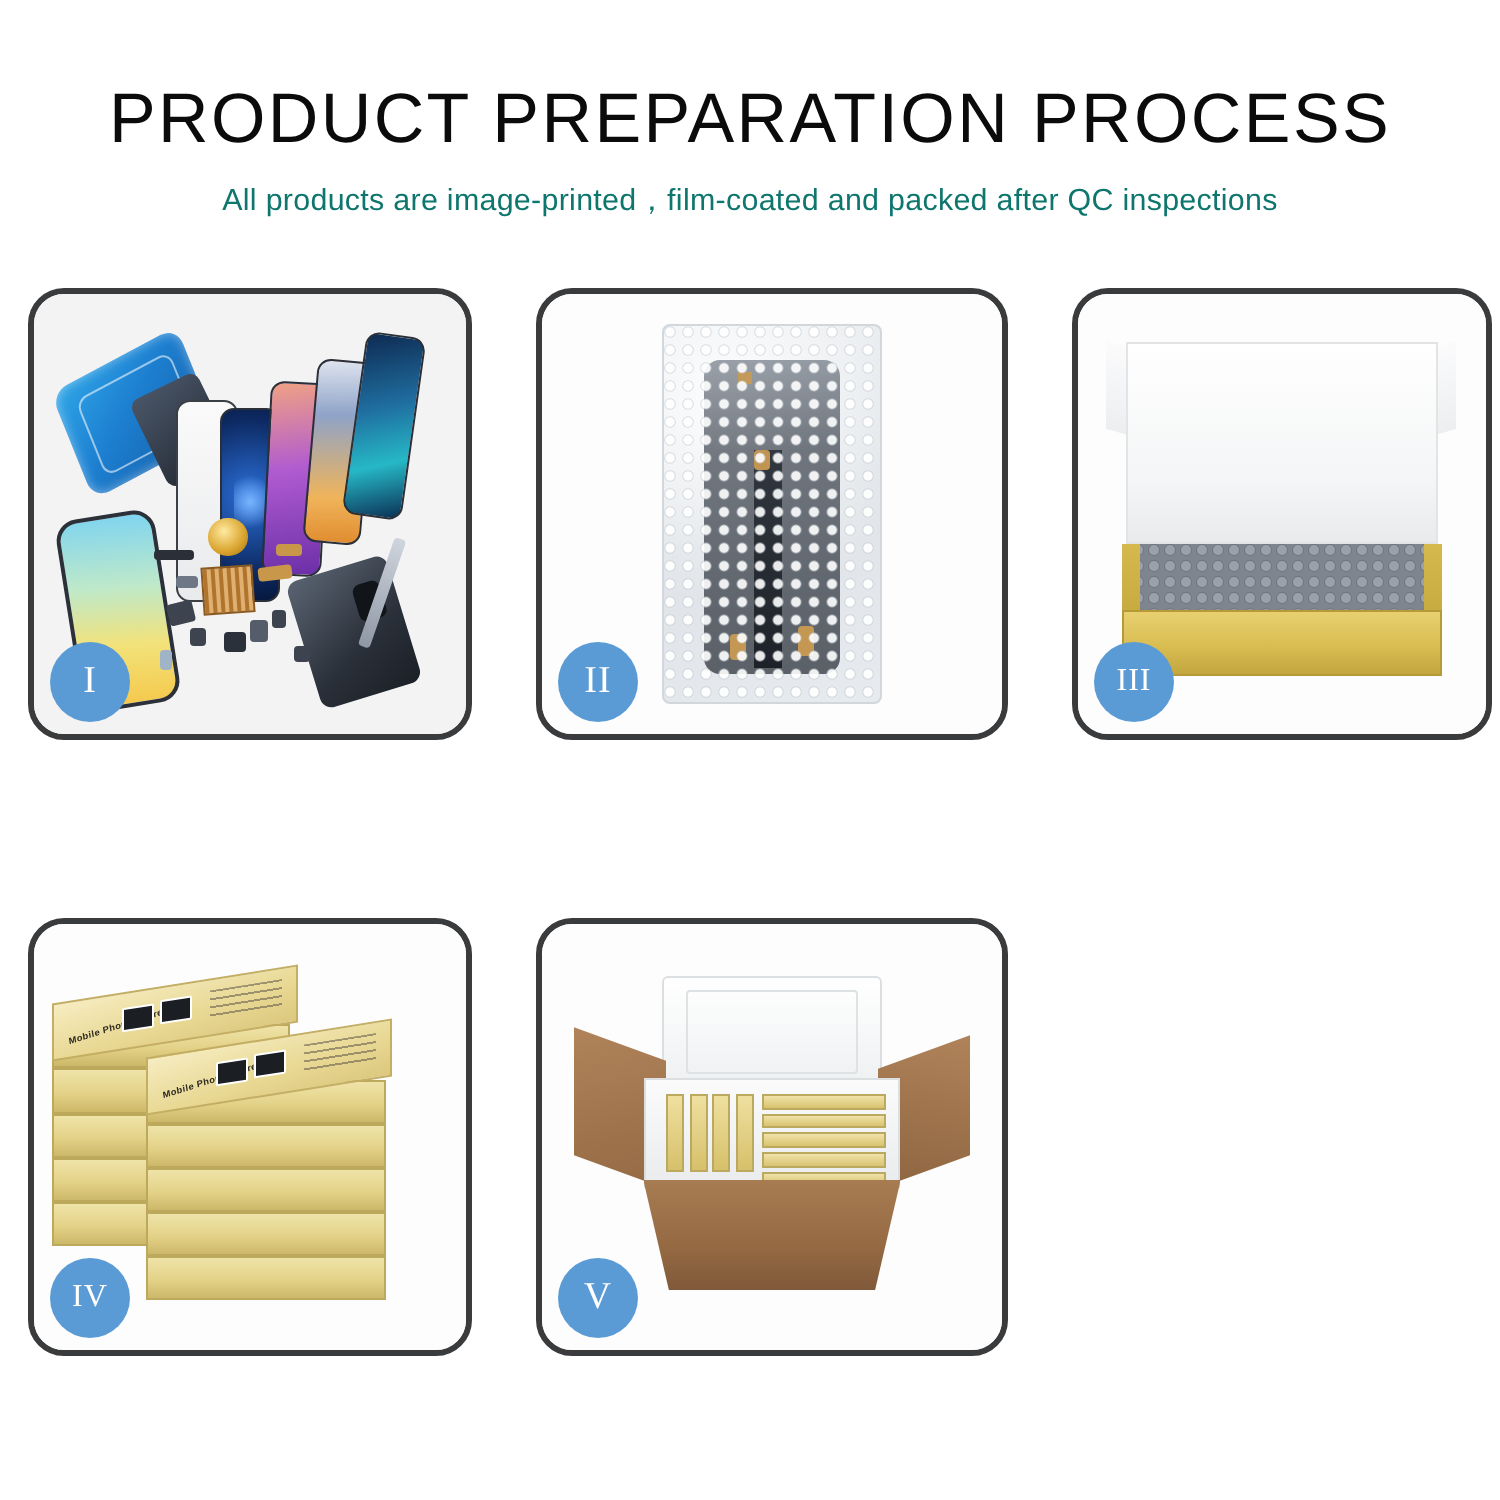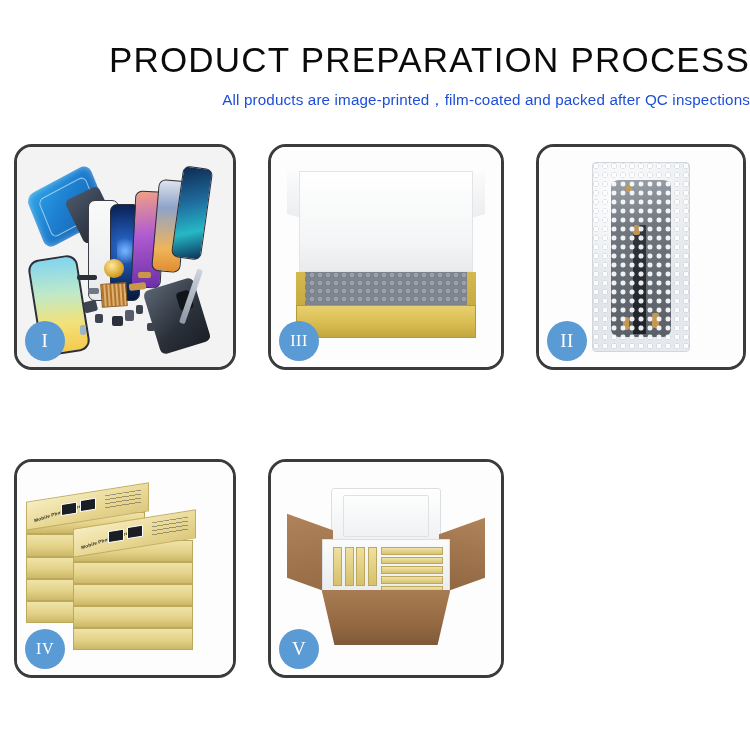--- a/index.html
+++ b/index.html
@@ -9,36 +9,36 @@
     font-family: "Liberation Sans", "DejaVu Sans", sans-serif;
     overflow: hidden;
   }
   #page {
     position: relative;
     width: 750px; height: 750px;
     background: #ffffff;
   }
 
   
-  .header { position: absolute; top: 0; left: 0; width: 750px; text-align: right; }
+  .header { position: absolute; top: 0; left: 0; width: 750px; text-align: center; }
   .title {
     margin-top: 42px;
     font-size: 35px;
     font-weight: 400;
     letter-spacing: 1.2px;
     color: #0b0b0b;
     line-height: 1.0;
     white-space: nowrap;
   }
   .subtitle {
     margin-top: 13px;
     font-size: 15.2px;
     font-weight: 400;
     letter-spacing: 0.15px;
-    color: #1d4ed8;
+    color: #0f766e;
     white-space: nowrap;
   }
 
   
   .grid {
     position: absolute;
     left: 14px; top: 144px;
     width: 726px; height: 534px;
     display: grid;
     grid-template-columns: 222px 236px 210px;
@@ -387,46 +387,46 @@
         <div class="sp s7"></div>
         <div class="sp s8"></div>
         <div class="sp s9"></div>
         <div class="sp s10"></div>
         <div class="sp s11"></div>
         <div class="tool"></div>
       </div>
       <div class="badge">I</div>
     </div>
 
-    <div class="panel p3">
-      <div class="stage">
-        <div class="lid-flapL"></div>
-        <div class="lid-flapR"></div>
-        <div class="lid"></div>
-        <div class="foam"></div>
-        <div class="box-sideL"></div>
-        <div class="box-sideR"></div>
-        <div class="box-front"></div>
-      </div>
-      <div class="badge small">III</div>
-    </div>
-
     <div class="panel p2">
       <div class="stage">
         <div class="bag">
           <div class="inner-part"></div>
           <div class="flex"></div>
           <div class="tabA"></div>
           <div class="tabB"></div>
           <div class="tabC"></div>
           <div class="tabD"></div>
           <div class="bubbles"></div>
         </div>
       </div>
       <div class="badge">II</div>
+    </div>
+
+    <div class="panel p3">
+      <div class="stage">
+        <div class="lid-flapL"></div>
+        <div class="lid-flapR"></div>
+        <div class="lid"></div>
+        <div class="foam"></div>
+        <div class="box-sideL"></div>
+        <div class="box-sideR"></div>
+        <div class="box-front"></div>
+      </div>
+      <div class="badge small">III</div>
     </div>
 
     <div class="panel p4">
       <div class="stage">
         <div class="stack">
           <div class="bx b5"></div>
           <div class="bx b4"></div>
           <div class="bx b3"></div>
           <div class="bx b2"></div>
           <div class="bx b1"></div>

